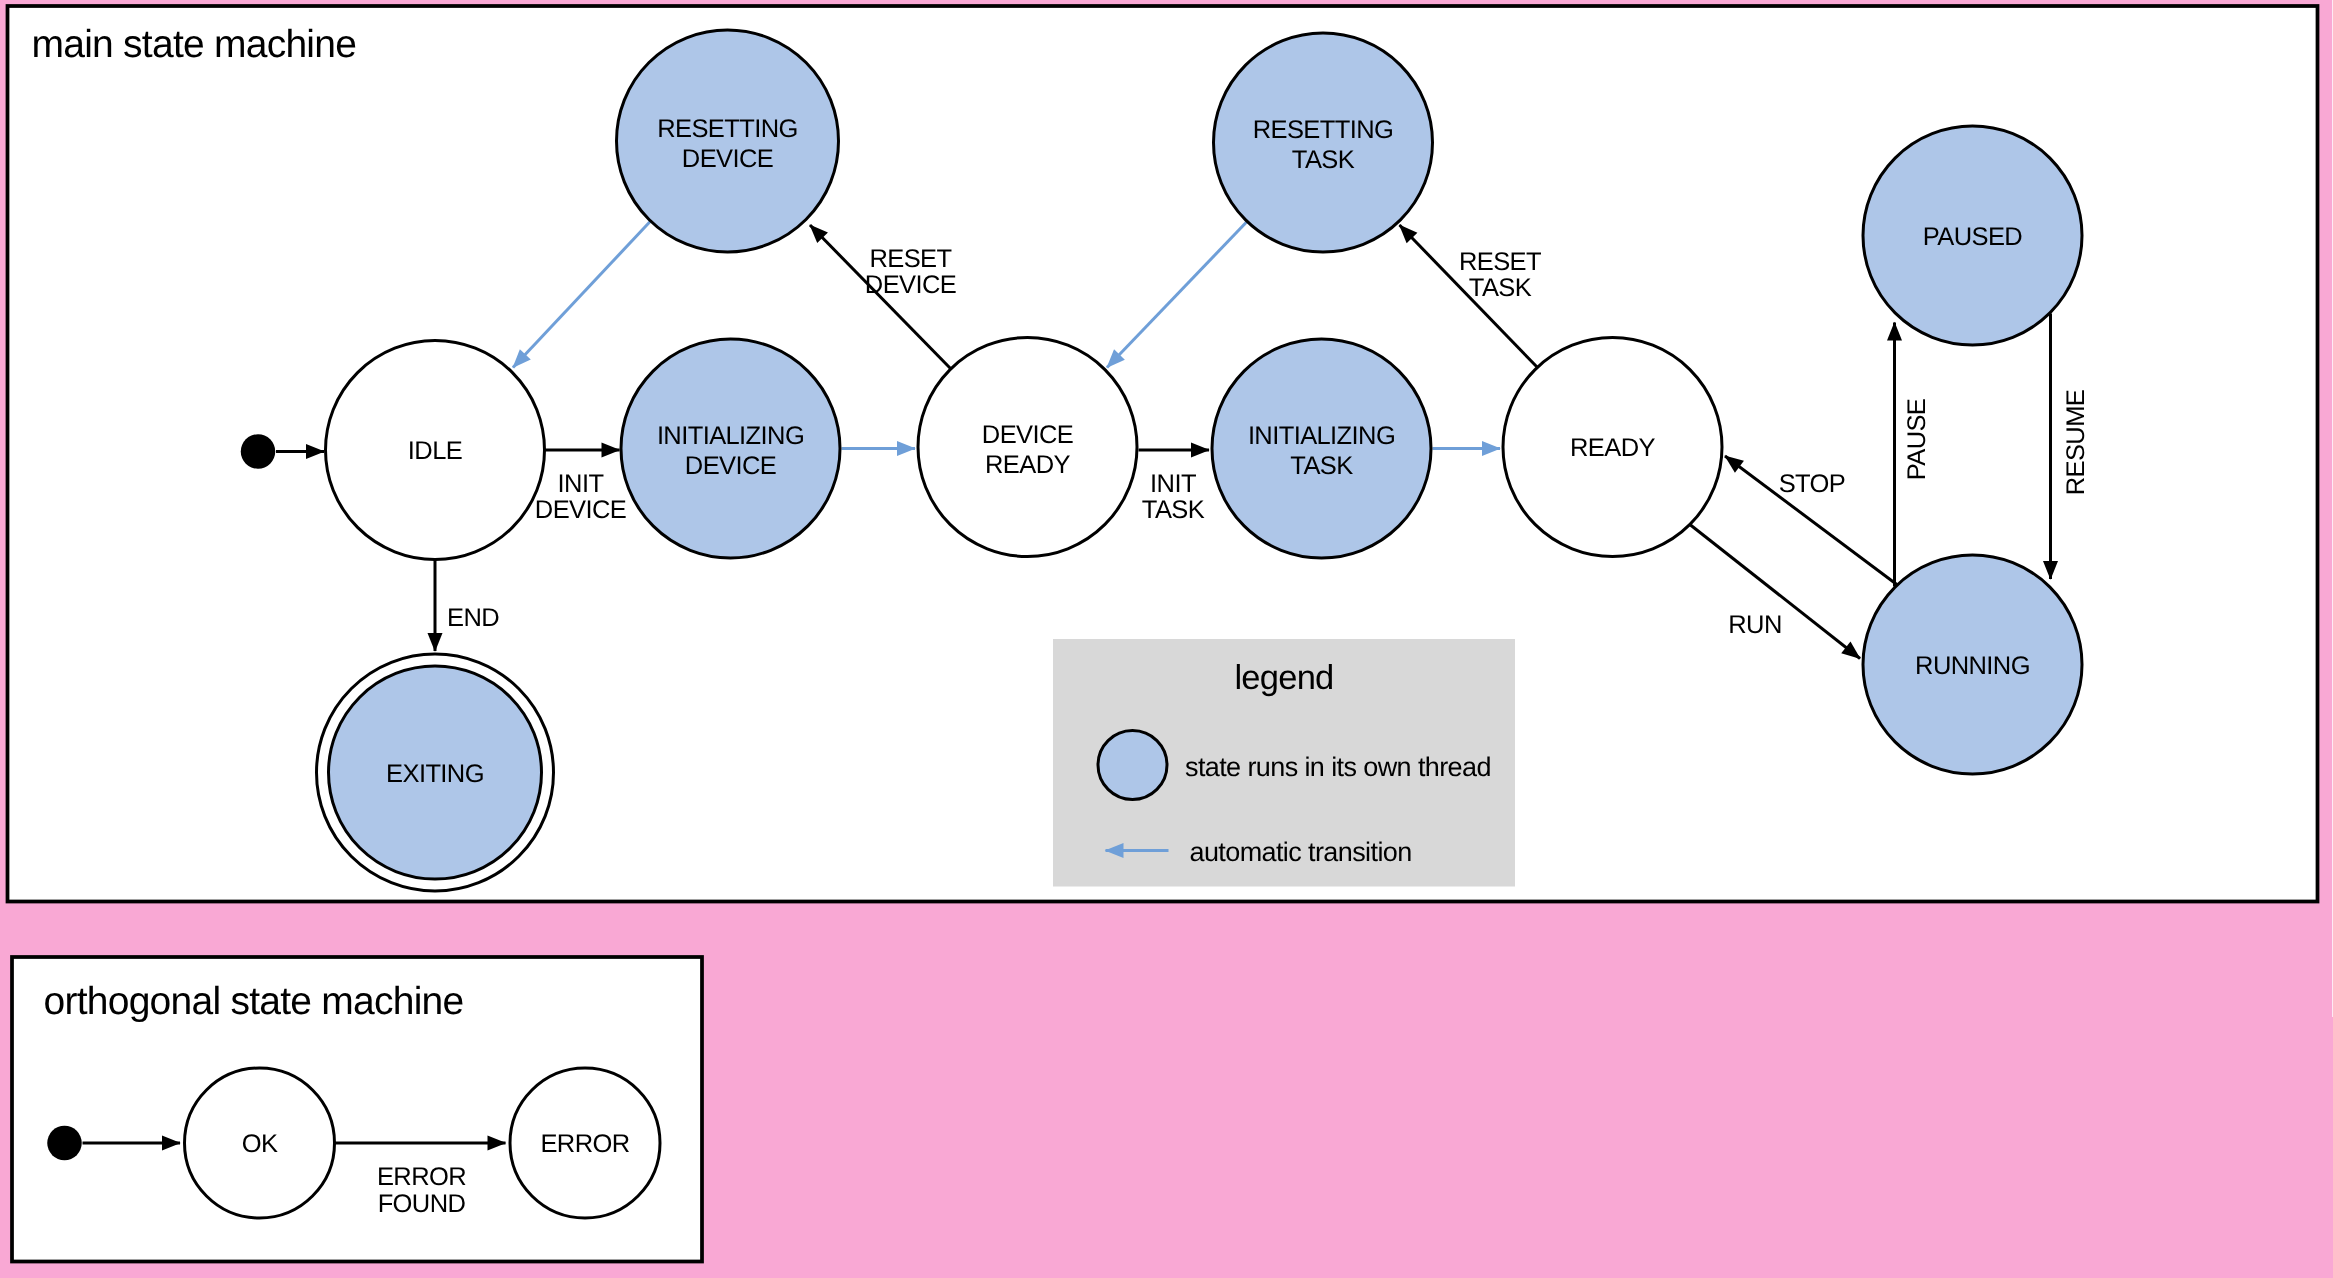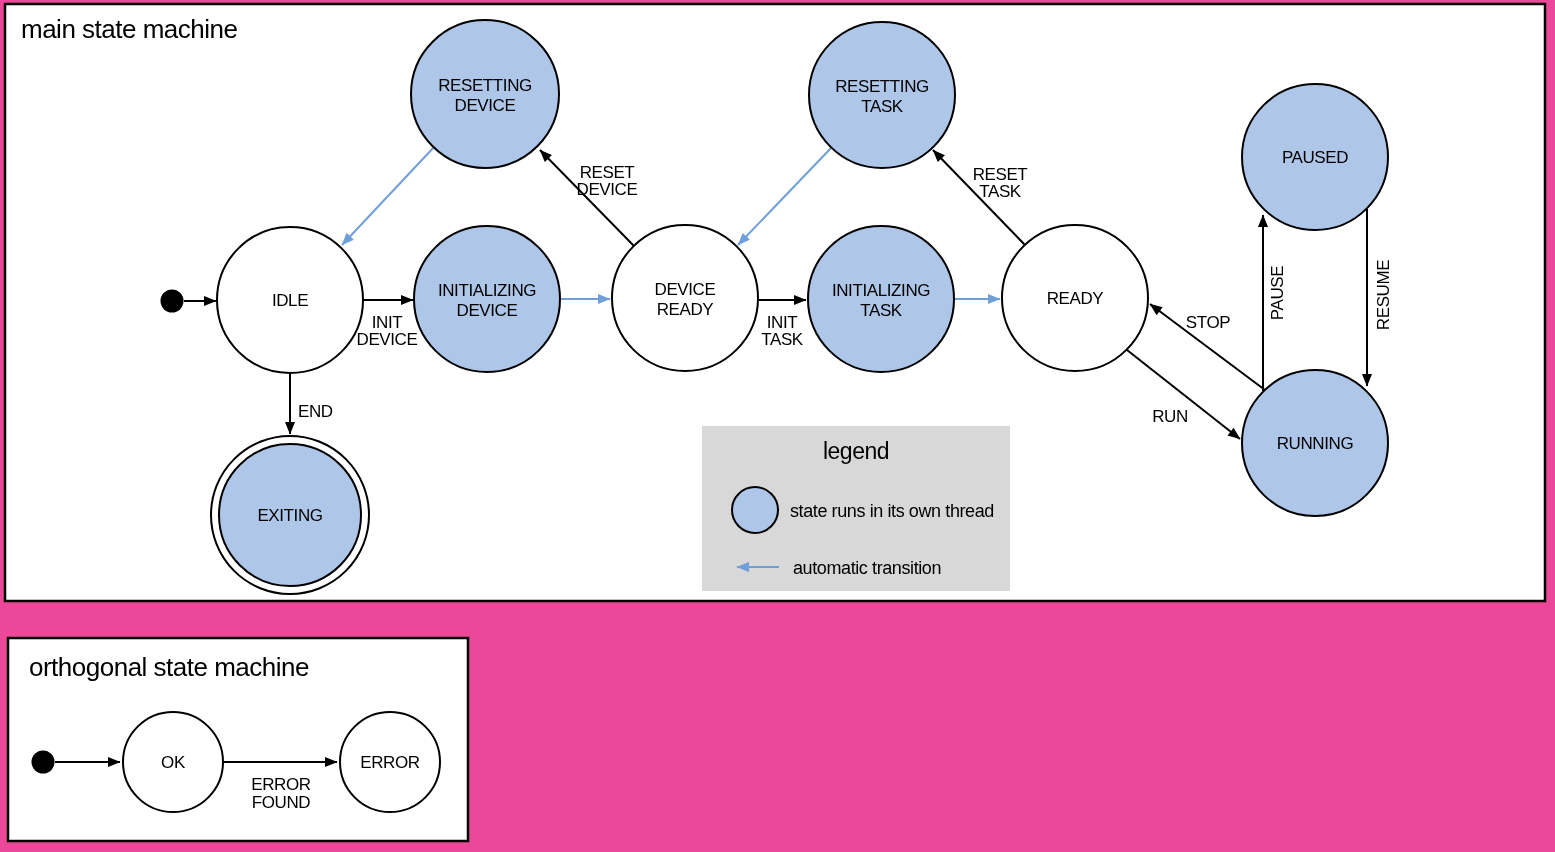--- a/index.html
+++ b/index.html
@@ -1,16 +1,16 @@
 <!DOCTYPE html>
 <html><head>
 <meta charset="utf-8">
 <style>
   html, body { margin: 0; padding: 0; background: #ffffff; }
-  .stage { position: relative; width: 1555px; height: 852px; background: #ec4899; }
+  .stage { position: relative; width: 1555px; height: 852px; background: #f9a8d4; }
   svg { display: block; }
   text {
     font-family: "Liberation Sans", sans-serif;
     fill: #000000;
   }
   .lbl      { font-size: 17px; letter-spacing: -0.4px; text-anchor: middle; }
   .lbl-start{ font-size: 17px; letter-spacing: -0.4px; text-anchor: start; }
   .frame-title { font-size: 26px; letter-spacing: -0.5px; text-anchor: start; }
   .legend-title { font-size: 23px; letter-spacing: -0.5px; text-anchor: middle; }
   .legend-item  { font-size: 18px; letter-spacing: -0.4px; text-anchor: start; }

